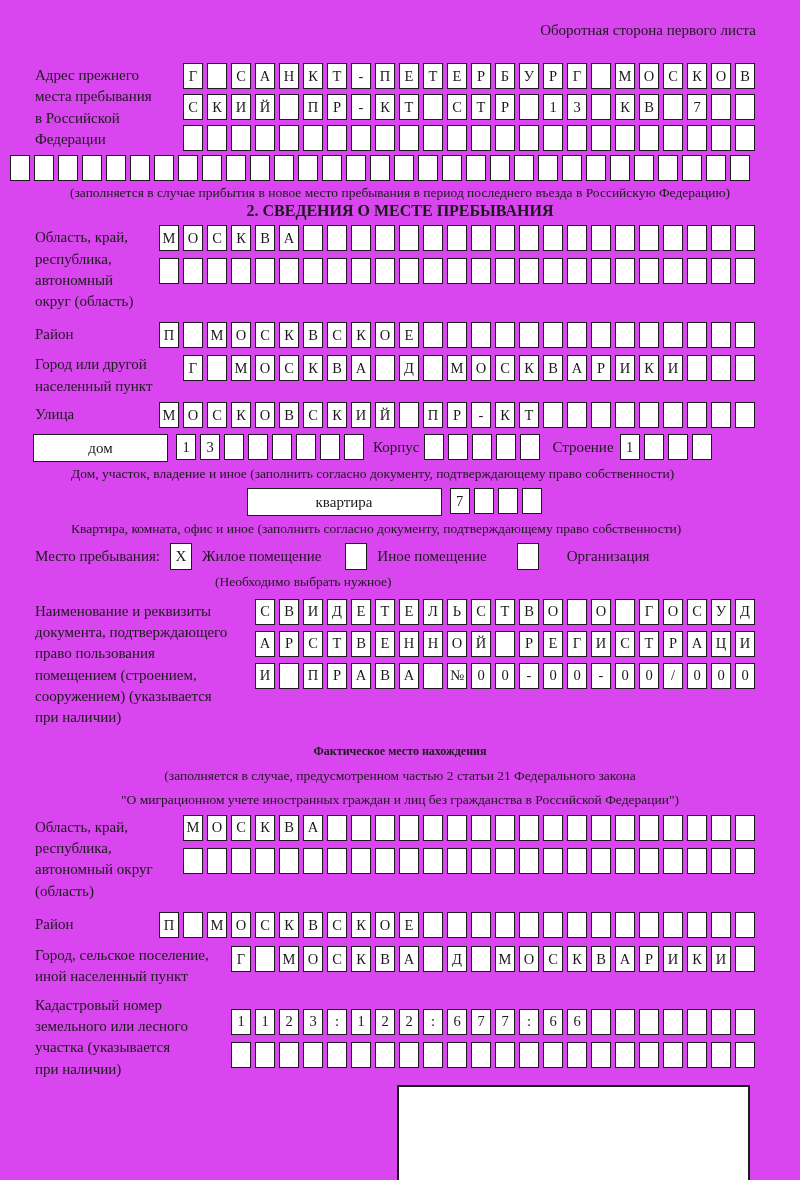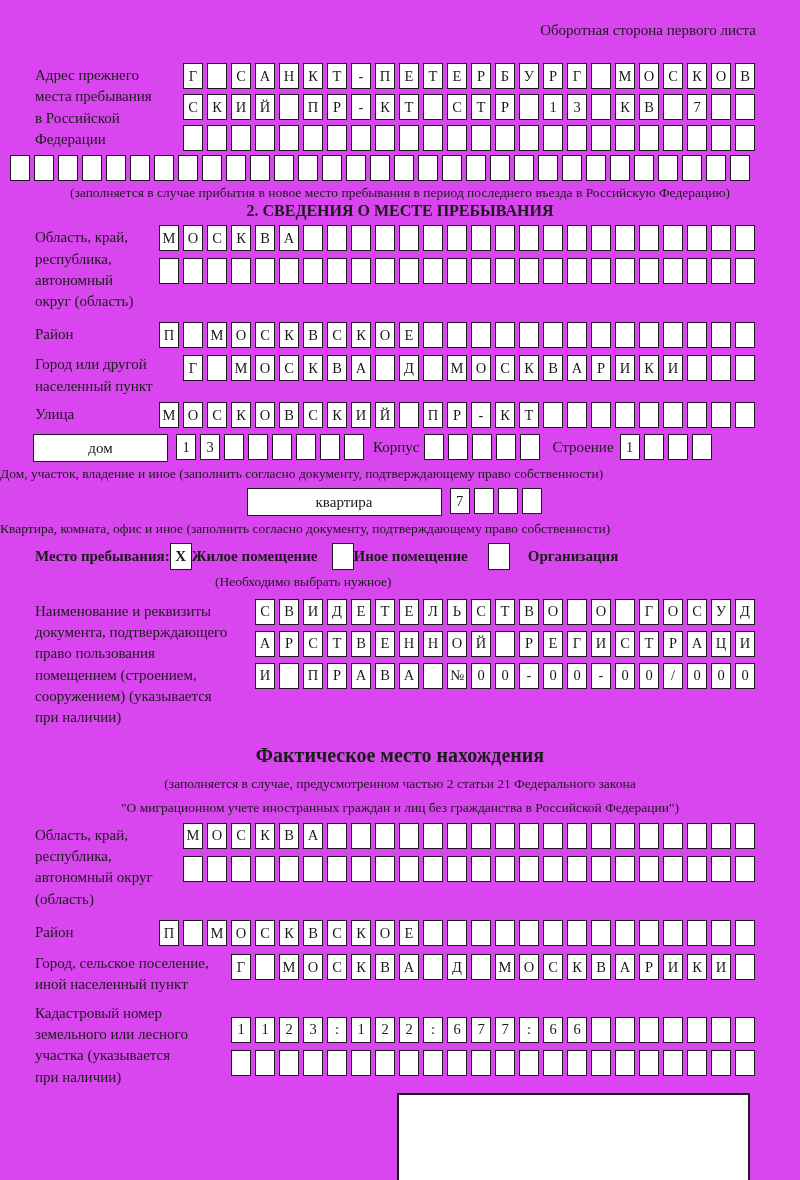--- a/index.html
+++ b/index.html
@@ -17,33 +17,33 @@
   .crow{display:flex;gap:4px;flex:none;}
   .cell{
     width:20px;height:26px;border:1.6px solid #1a1a1a;box-sizing:border-box;
     display:flex;align-items:center;justify-content:center;
     font-size:14.5px;flex:none;background:#fff;
   }
   .fullrow{padding-left:10px;margin-top:4px;}
   .note{font-size:13.5px;line-height:1.35;}
   .center{text-align:center;}
   .sect-title{font-weight:bold;font-size:16px;text-align:center;margin-top:0;}
-  .sub-title{font-weight:bold;font-size:20px;text-align:center;margin-top:16px;}
+  .sub-title{font-weight:bold;font-size:12px;text-align:center;margin-top:16px;}
   .wbox{
     border:1.6px solid #1a1a1a;height:28px;box-sizing:border-box;flex:none;
     display:flex;align-items:center;justify-content:center;font-size:15px;background:#fff;
   }
   .cbox{
     width:22px;height:27px;border:1.6px solid #1a1a1a;box-sizing:border-box;flex:none;
     display:inline-flex;align-items:center;justify-content:center;font-size:15px;background:#fff;
   }
   .inl{font-size:15px;line-height:27px;}
   .mt3{margin-top:3px;} .mt4{margin-top:4px;} .mt5{margin-top:5px;} .mt6{margin-top:6px;}
   .mt7{margin-top:7px;} .mt8{margin-top:8px;} .mt10{margin-top:10px;}
-  .padl35{}
+  .padl35{padding-left:35px;margin-left:36px;}
   .stamp{width:353px;height:175px;border:2px solid #1a1a1a;box-sizing:border-box;margin:5px 50px 0 auto;background:#fff;}
   .gap8{width:8px;flex:none;}
   .sp{flex:none;}
 </style>
 </head>
 <body>
 
 <div class="page">
 
   <div class="hdr">Оборотная сторона первого листа</div>
@@ -371,21 +371,21 @@
     <div class="gap8"></div>
     <div class="crow">
         <span class="cell">7</span>
         <span class="cell"></span>
         <span class="cell"></span>
         <span class="cell"></span>
       </div>
   </div>
   <div class="note padl35 mt4">Квартира, комната, офис и иное (заполнить согласно документу, подтверждающему право собственности)</div>
 
-  <div class="line mt5" style="justify-content:flex-start;align-items:flex-end;font-weight:bold;">
+  <div class="line mt5" style="justify-content:flex-start;align-items:flex-end;gap:10px;">
     <span class="inl" style="flex:none;">Место пребывания:</span>
     <span class="cbox">X</span>
     <span class="inl" style="flex:none;">Жилое помещение</span>
     <span class="cbox" style="margin-left:14px;"></span>
     <span class="inl" style="flex:none;">Иное помещение</span>
     <span class="cbox" style="margin-left:20px;"></span>
     <span class="inl" style="flex:none;margin-left:18px;">Организация</span>
   </div>
   <div class="note mt3" style="padding-left:215px;">(Необходимо выбрать нужное)</div>
 

